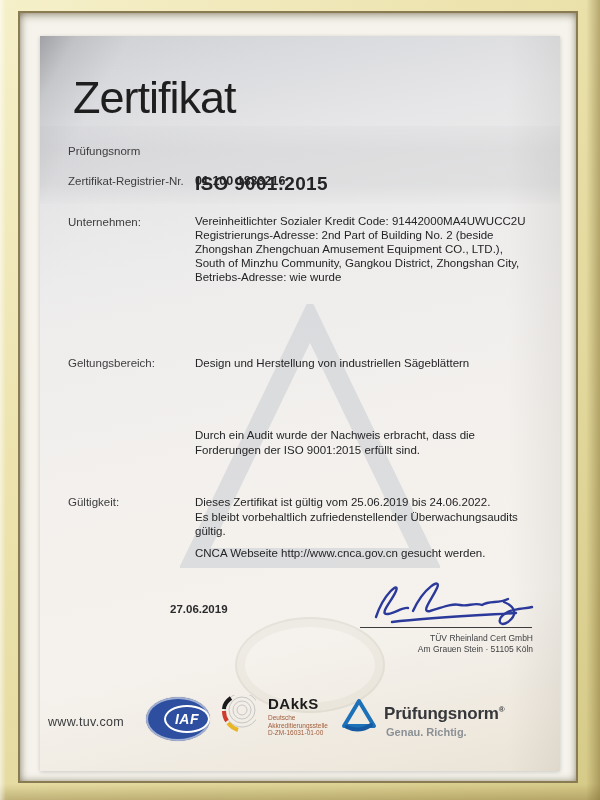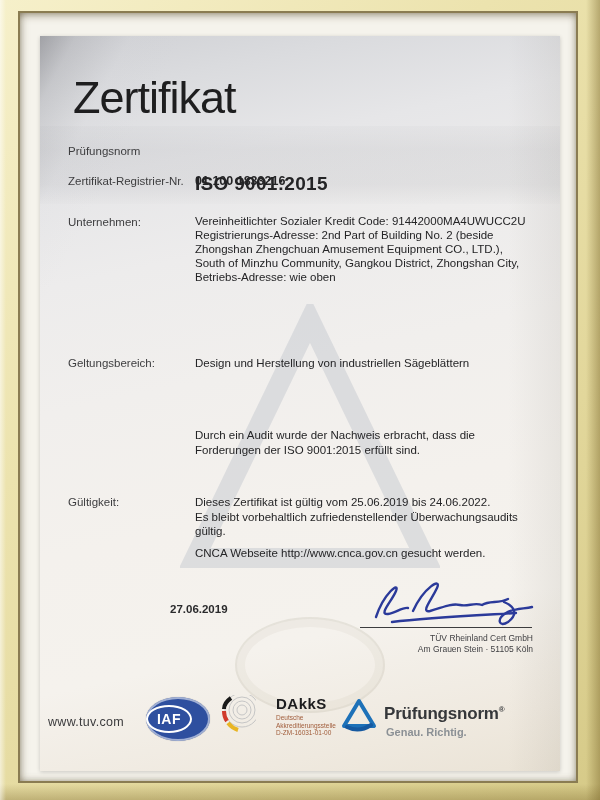--- a/index.html
+++ b/index.html
@@ -51,26 +51,26 @@
   .date { position:absolute; left:130px; top:567px; font-size:11.5px; font-weight:bold; color:#2a2a2c; }
   .sig-svg { position:absolute; left:316px; top:541px; }
   .sig-line { position:absolute; left:320px; top:591px; width:172px; height:1px; background:#3c3c3e; }
   .issuer { position:absolute; left:327px; top:597px; width:166px; text-align:right;
     font-size:8.5px; color:#3f3f42; line-height:10.5px; }
 
   
   .website { position:absolute; left:8px; top:679px; font-size:12.5px; color:#3b3b3d; letter-spacing:0.3px; }
   .iaf { position:absolute; left:106px; top:661px; width:64px; height:44px; border-radius:50%;
     background:#2e4f9f; box-shadow: inset 0 0 0 2px rgba(255,255,255,0.55), 0 0 1px rgba(0,0,0,0.3);
-    display:flex; align-items:center; justify-content:flex-start; }
+    display:flex; align-items:center; justify-content:flex-end;font-style:italic; }
   .iaf-inner { width:46px; height:28px; border:2px solid #ffffff; border-radius:50%;
     display:flex; align-items:center; justify-content:center;
     color:#ffffff; font-size:14px; font-weight:bold; letter-spacing:0.5px; }
   .dakks { position:absolute; left:178px; top:659px; display:flex; }
-  .dakks-text { margin-left:20px; }
+  .dakks-text { margin-left:12px; }
   .dakks-name { font-size:15px; font-weight:bold; color:#1c1c1e; letter-spacing:0.5px; }
   .dakks-small { font-size:6.5px; color:#a05c3a; line-height:7.5px; margin-top:2px; }
   .tuv-logo-tri { position:absolute; left:300px; top:662px; }
   .tuv-logo-text { position:absolute; left:344px; top:668px; font-size:17px; font-weight:bold; color:#35373a; letter-spacing:-0.2px; }
   .tuv-logo-text sup { font-size:8px; }
   .tuv-tagline { position:absolute; left:346px; top:690px; font-size:11px; font-weight:bold; color:#8b9095; }
 </style>
 </head>
 <body>
 
@@ -93,21 +93,21 @@
 
       <div class="lab" style="top:139px">Zertifikat-Registrier-Nr.</div>
       <div class="val bold" style="top:138px;font-size:12.5px">01 100 1833216</div>
 
       <div class="lab" style="top:180px">Unternehmen:</div>
       <div class="block" style="top:179px">
         <div>Vereinheitlichter Sozialer Kredit Code: 91442000MA4UWUCC2U</div>
         <div>Registrierungs-Adresse: 2nd Part of Building No. 2 (beside</div>
         <div>Zhongshan Zhengchuan Amusement Equipment CO., LTD.),</div>
         <div>South of Minzhu Community, Gangkou District, Zhongshan City,</div>
-        <div>Betriebs-Adresse: wie oben</div>
+        <div>Betriebs-Adresse: wie wurde</div>
       </div>
 
       <div class="lab" style="top:321px">Geltungsbereich:</div>
       <div class="val" style="top:321px">Design und Herstellung von industriellen Sägeblättern</div>
 
       <div class="para" style="top:392px">
         <div>Durch ein Audit wurde der Nachweis erbracht, dass die</div>
         <div>Forderungen der ISO 9001:2015 erfüllt sind.</div>
       </div>
 

